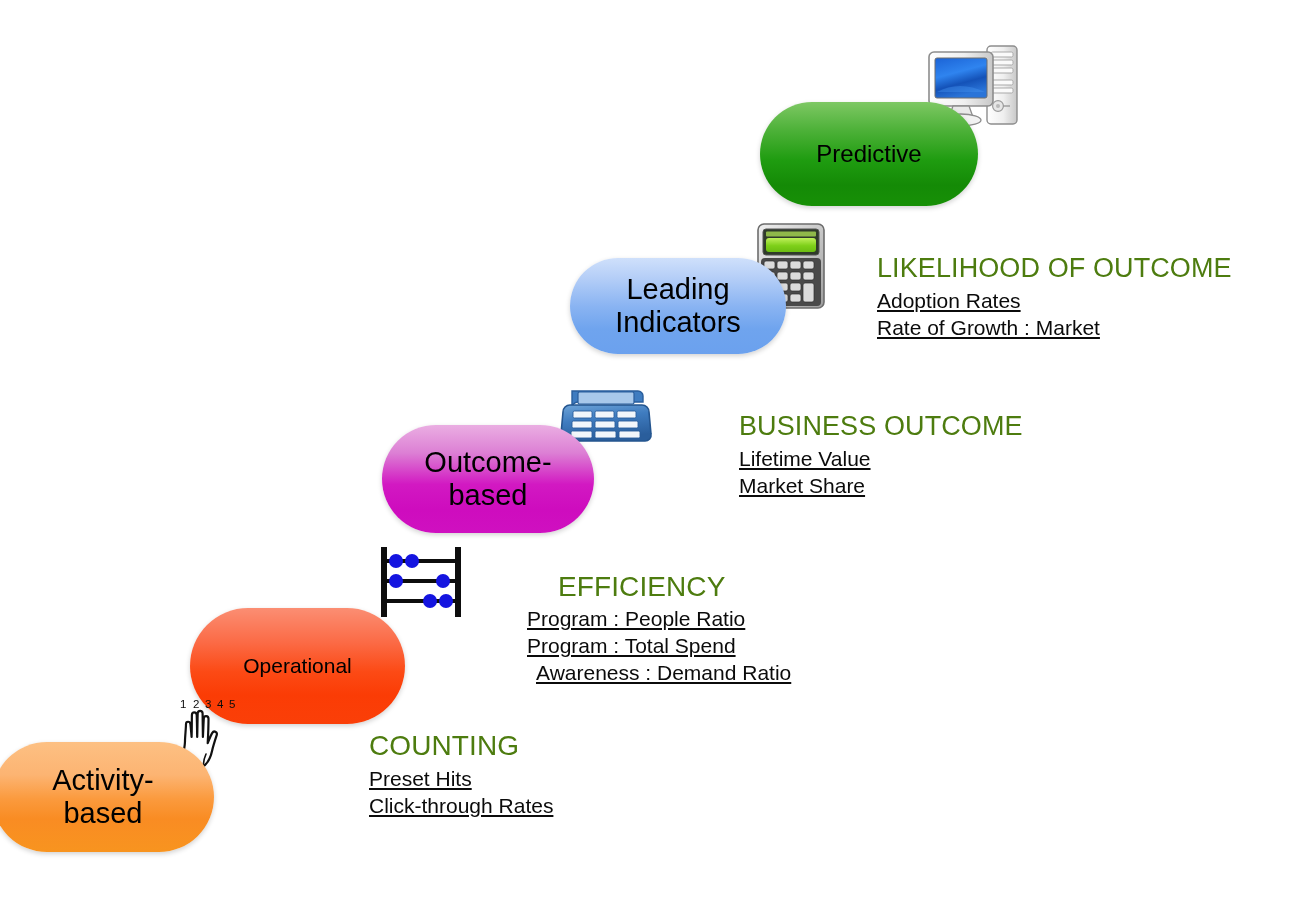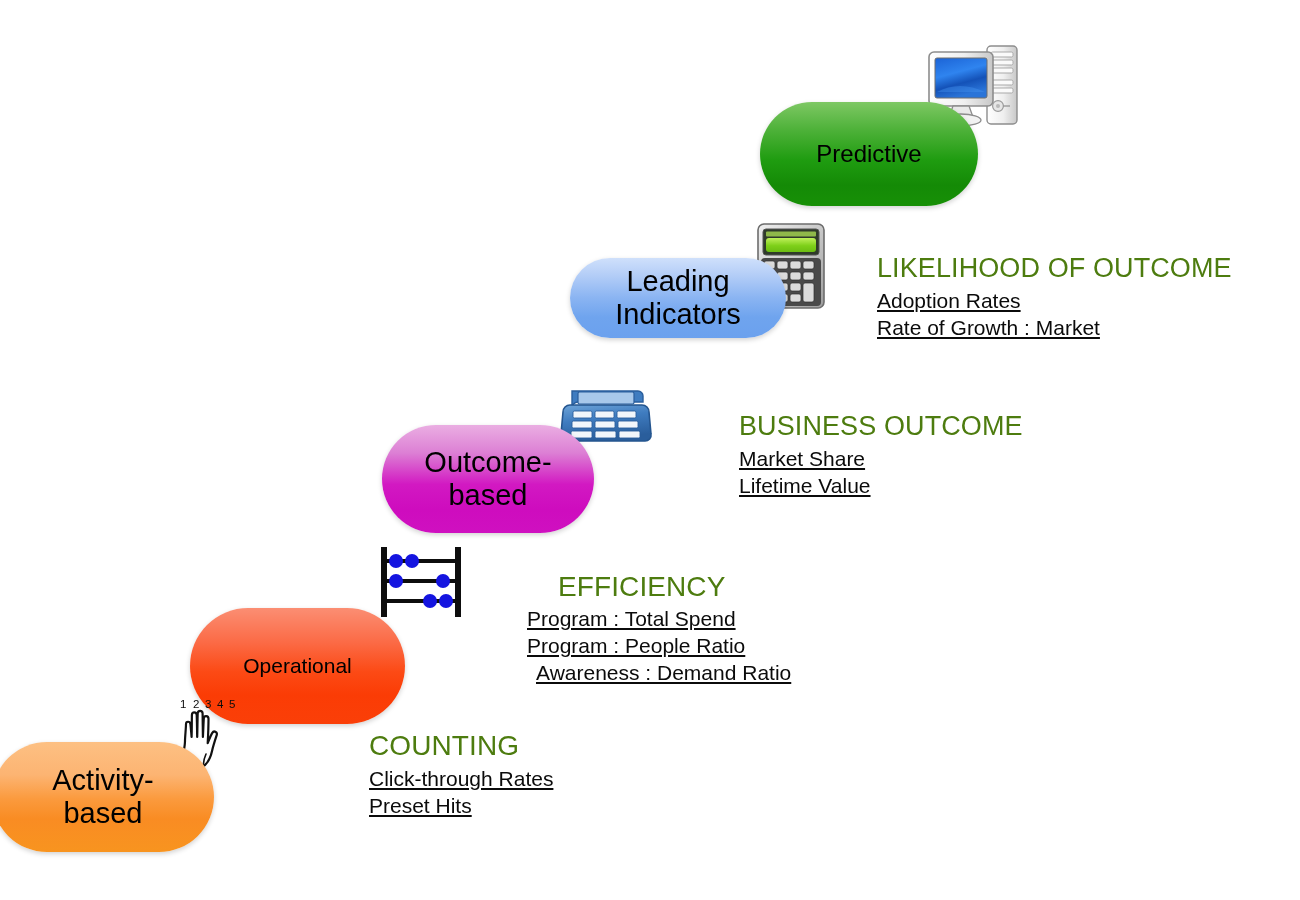--- a/index.html
+++ b/index.html
@@ -26,21 +26,21 @@
   .pill-operational{
     left:190px;top:588px;width:215px;height:116px;font-size:21px;
     background:linear-gradient(180deg,#fb8e73 0%,#fb6a45 30%,#fc4a15 55%,#fb3c05 75%,#fa3f08 100%);
     margin-top:20px;
   }
   .pill-outcome{
     left:382px;top:425px;width:212px;height:108px;font-size:29px;
     background:linear-gradient(180deg,#eaaee2 0%,#dc7fd4 26%,#d219c2 55%,#ce0cbe 78%,#cf10c0 100%);
   }
   .pill-leading{
-    left:570px;top:258px;width:216px;height:80px;font-size:29px;
+    left:570px;top:258px;width:216px;height:96px;font-size:29px;
     background:linear-gradient(180deg,#cfe0fb 0%,#b3cdf7 22%,#8ab4f2 50%,#6fa4ee 74%,#6ba1ee 100%);
   }
   .pill-predictive{
     left:760px;top:102px;width:218px;height:104px;font-size:24px;
     background:linear-gradient(180deg,#7ec864 0%,#4fb23a 26%,#1f9c10 56%,#148a06 80%,#179006 100%);
   }
 
   
   .group{position:absolute;}
   .group .head{
@@ -196,22 +196,22 @@
   </div>
 
   <div class="pill pill-outcome">
     <span>Outcome-</span>
     <span>based</span>
   </div>
 
   <div class="group g-business">
     <div class="head">BUSINESS OUTCOME</div>
     <div class="items">
+      <div class="item">Lifetime Value</div>
       <div class="item">Market Share</div>
-      <div class="item">Lifetime Value</div>
     </div>
   </div>
 
   <div class="icon ic-abacus">
     <svg viewBox="0 0 92 74" xmlns="http://www.w3.org/2000/svg">
       <rect x="6" y="2" width="6" height="70" fill="#0d0d0d"></rect>
       <rect x="80" y="2" width="6" height="70" fill="#0d0d0d"></rect>
       <rect x="9" y="14" width="74" height="4" fill="#0d0d0d"></rect>
       <rect x="9" y="34" width="74" height="4" fill="#0d0d0d"></rect>
       <rect x="9" y="54" width="74" height="4" fill="#0d0d0d"></rect>
@@ -226,22 +226,22 @@
     </svg>
   </div>
 
   <div class="pill pill-operational">
     <span>Operational</span>
   </div>
 
   <div class="group g-efficiency">
     <div class="head">EFFICIENCY</div>
     <div class="items">
+      <div class="item">Program : People Ratio</div>
       <div class="item">Program : Total Spend</div>
-      <div class="item">Program : People Ratio</div>
       <div class="item indent">Awareness : Demand Ratio</div>
     </div>
   </div>
 
   <div class="icon ic-hand">
     <svg viewBox="0 0 90 80" xmlns="http://www.w3.org/2000/svg">
       <g font-family="Liberation Sans, sans-serif" font-size="11.5" fill="#0d0d0d">
         <text x="4" y="11">1</text>
         <text x="17" y="11">2</text>
         <text x="29" y="11">3</text>
@@ -259,18 +259,18 @@
   </div>
 
   <div class="pill pill-activity">
     <span>Activity-</span>
     <span>based</span>
   </div>
 
   <div class="group g-counting">
     <div class="head">COUNTING</div>
     <div class="items">
+      <div class="item">Preset Hits</div>
       <div class="item">Click-through Rates</div>
-      <div class="item">Preset Hits</div>
     </div>
   </div>
 
 </div>
 
 </body></html>

